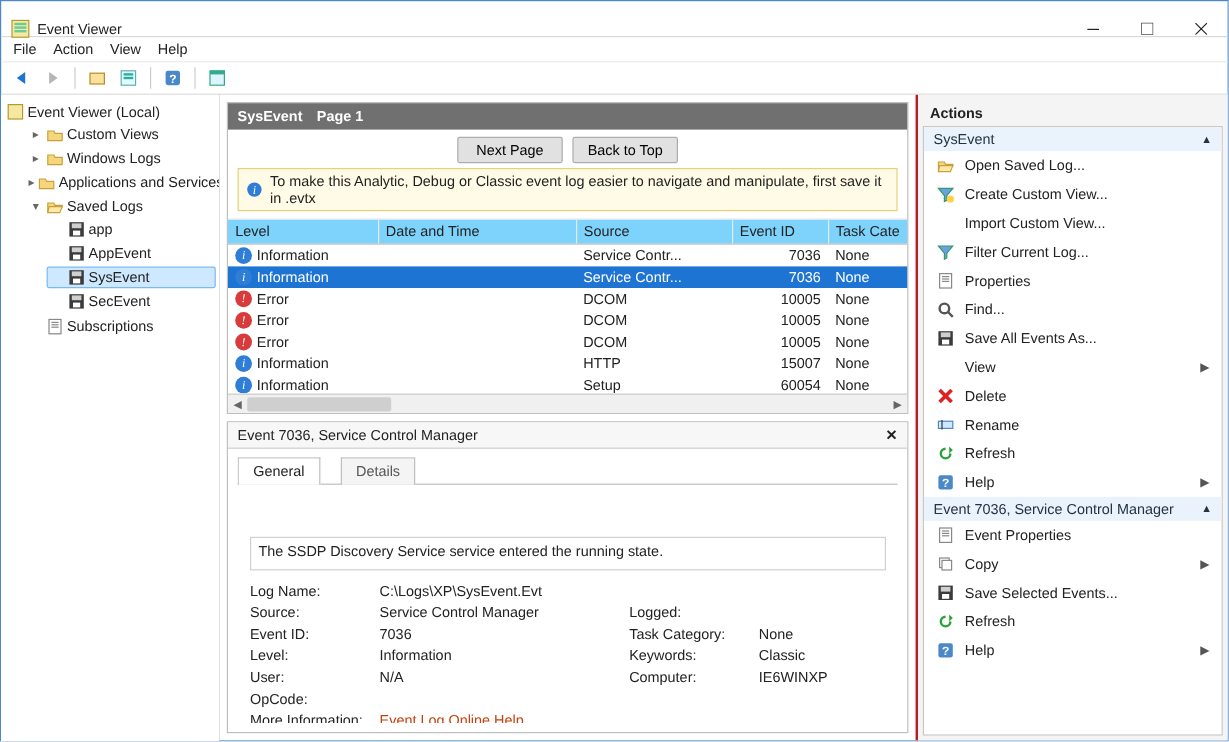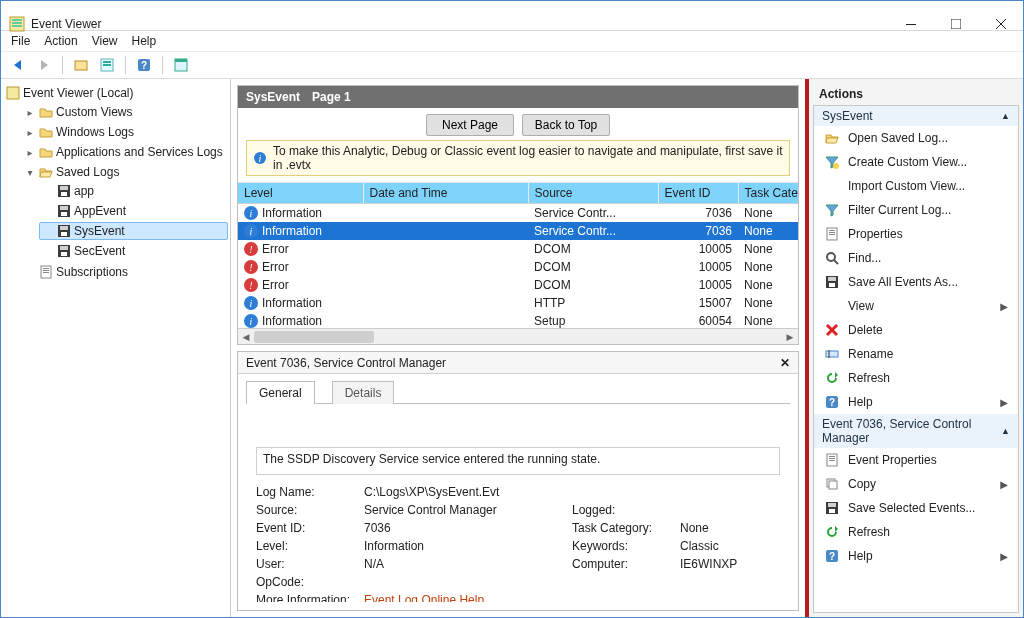--- a/index.html
+++ b/index.html
@@ -9,21 +9,21 @@
   .titlebar .ticon { width:16px; height:16px; margin-right:6px; }
   .titlebar .title { flex:1; }
   .winbtns { display:flex; }
   .winbtn { width:45px; height:29px; display:flex; align-items:center; justify-content:center; }
   .menubar { height:20px; display:flex; align-items:center; gap:14px; padding:0 10px; }
   .menubar span { cursor:default; }
   .toolbar { height:28px; display:flex; align-items:center; gap:4px; padding:0 6px; border-bottom:1px solid #dcdcdc; border-top:1px solid #ececec; }
   .tb { width:22px; height:22px; display:flex; align-items:center; justify-content:center; border:1px solid transparent; border-radius:2px; }
   .vsep { width:1px; height:18px; background:#ccc; margin:0 3px; }
   .client { flex:1; display:flex; min-height:0; }
-  .leftpane { width:230px; border-right:1px solid #ccc; padding:4px 2px; background:#fff; overflow:auto; }
+  .leftpane { width:182px; border-right:1px solid #ccc; padding:4px 2px; background:#fff; overflow:auto; }
   .tree { list-style:none; margin:0; padding:0; }
   .tree li { padding:1px 0; white-space:nowrap; }
   .trow { display:flex; align-items:center; gap:3px; padding:1px 2px; border:1px solid transparent; border-radius:2px; }
   .trow.sel { background:#cde8ff; border-color:#7bb9ef; }
   .trow .exp { width:12px; text-align:center; color:#666; font-size:10px; }
   .trow .ticon { width:14px; height:14px; flex-shrink:0; }
   .tree ul { list-style:none; margin:0; padding-left:18px; }
   .centerpane { flex:1; display:flex; flex-direction:column; padding:6px; gap:6px; min-width:0; }
   .centerinner { flex:1; display:flex; flex-direction:column; border:1px solid #bfbfbf; min-height:0; }
   .centerhead { height:22px; background:#707070; color:#fff; display:flex; align-items:center; padding:0 8px; font-weight:bold; }
@@ -48,21 +48,21 @@
   .detailhead { height:22px; display:flex; align-items:center; padding:0 8px; border-bottom:1px solid #d0d0d0; background:#f7f7f7; font-weight:normal; }
   .detailhead .x { margin-left:auto; font-weight:bold; cursor:default; }
   .tabs { display:flex; padding:6px 8px 0 8px; gap:17px; }
   .tab { padding:4px 12px; border:1px solid #bfbfbf; border-bottom:none; background:#fff; position:relative; top:1px; }
   .tab.inactive { background:#f4f4f4; color:#555; }
   .tabbody { flex:1; border-top:1px solid #bfbfbf; margin:0 8px 8px 8px; padding:8px 10px; overflow:auto; }
   .msgbox { border:1px solid #d0d0d0; padding:4px 6px; margin-bottom:10px; min-height:28px;margin-top:35px; }
   .props { display:grid; grid-template-columns: 100px 200px 100px 120px; row-gap:4px; column-gap:8px; }
   .props .k { color:#222; }
   a.link { color:#c2410c; }
-  .rightpane { width:218px; border-left:4px solid #b91c1c; background:#f4f4f4; padding:6px 4px 4px 4px; display:flex; flex-direction:column; }
+  .rightpane { width:260px; border-left:2px solid #b91c1c; background:#f4f4f4; padding:6px 4px 4px 4px; display:flex; flex-direction:column; }
   .rightpane .rtitle { font-weight:bold; padding:2px 6px 4px 6px; }
   .rbox { background:#fff; border:1px solid #c8c8c8; flex:1; overflow:auto; }
   .rgh { background:#eaf2fb; padding:3px 8px; color:#234; display:flex; align-items:center; }
   .rgh .collapse { margin-left:auto; color:#234; font-size:9px; }
   .ritem { display:flex; align-items:center; gap:8px; padding:4px 10px; }
   .ritem .chev { margin-left:auto; font-size:10px; color:#555; }
   .ricon { width:16px; height:16px; display:flex; align-items:center; justify-content:center; flex-shrink:0; }
   svg { display:block; }
 </style>
 </head>

